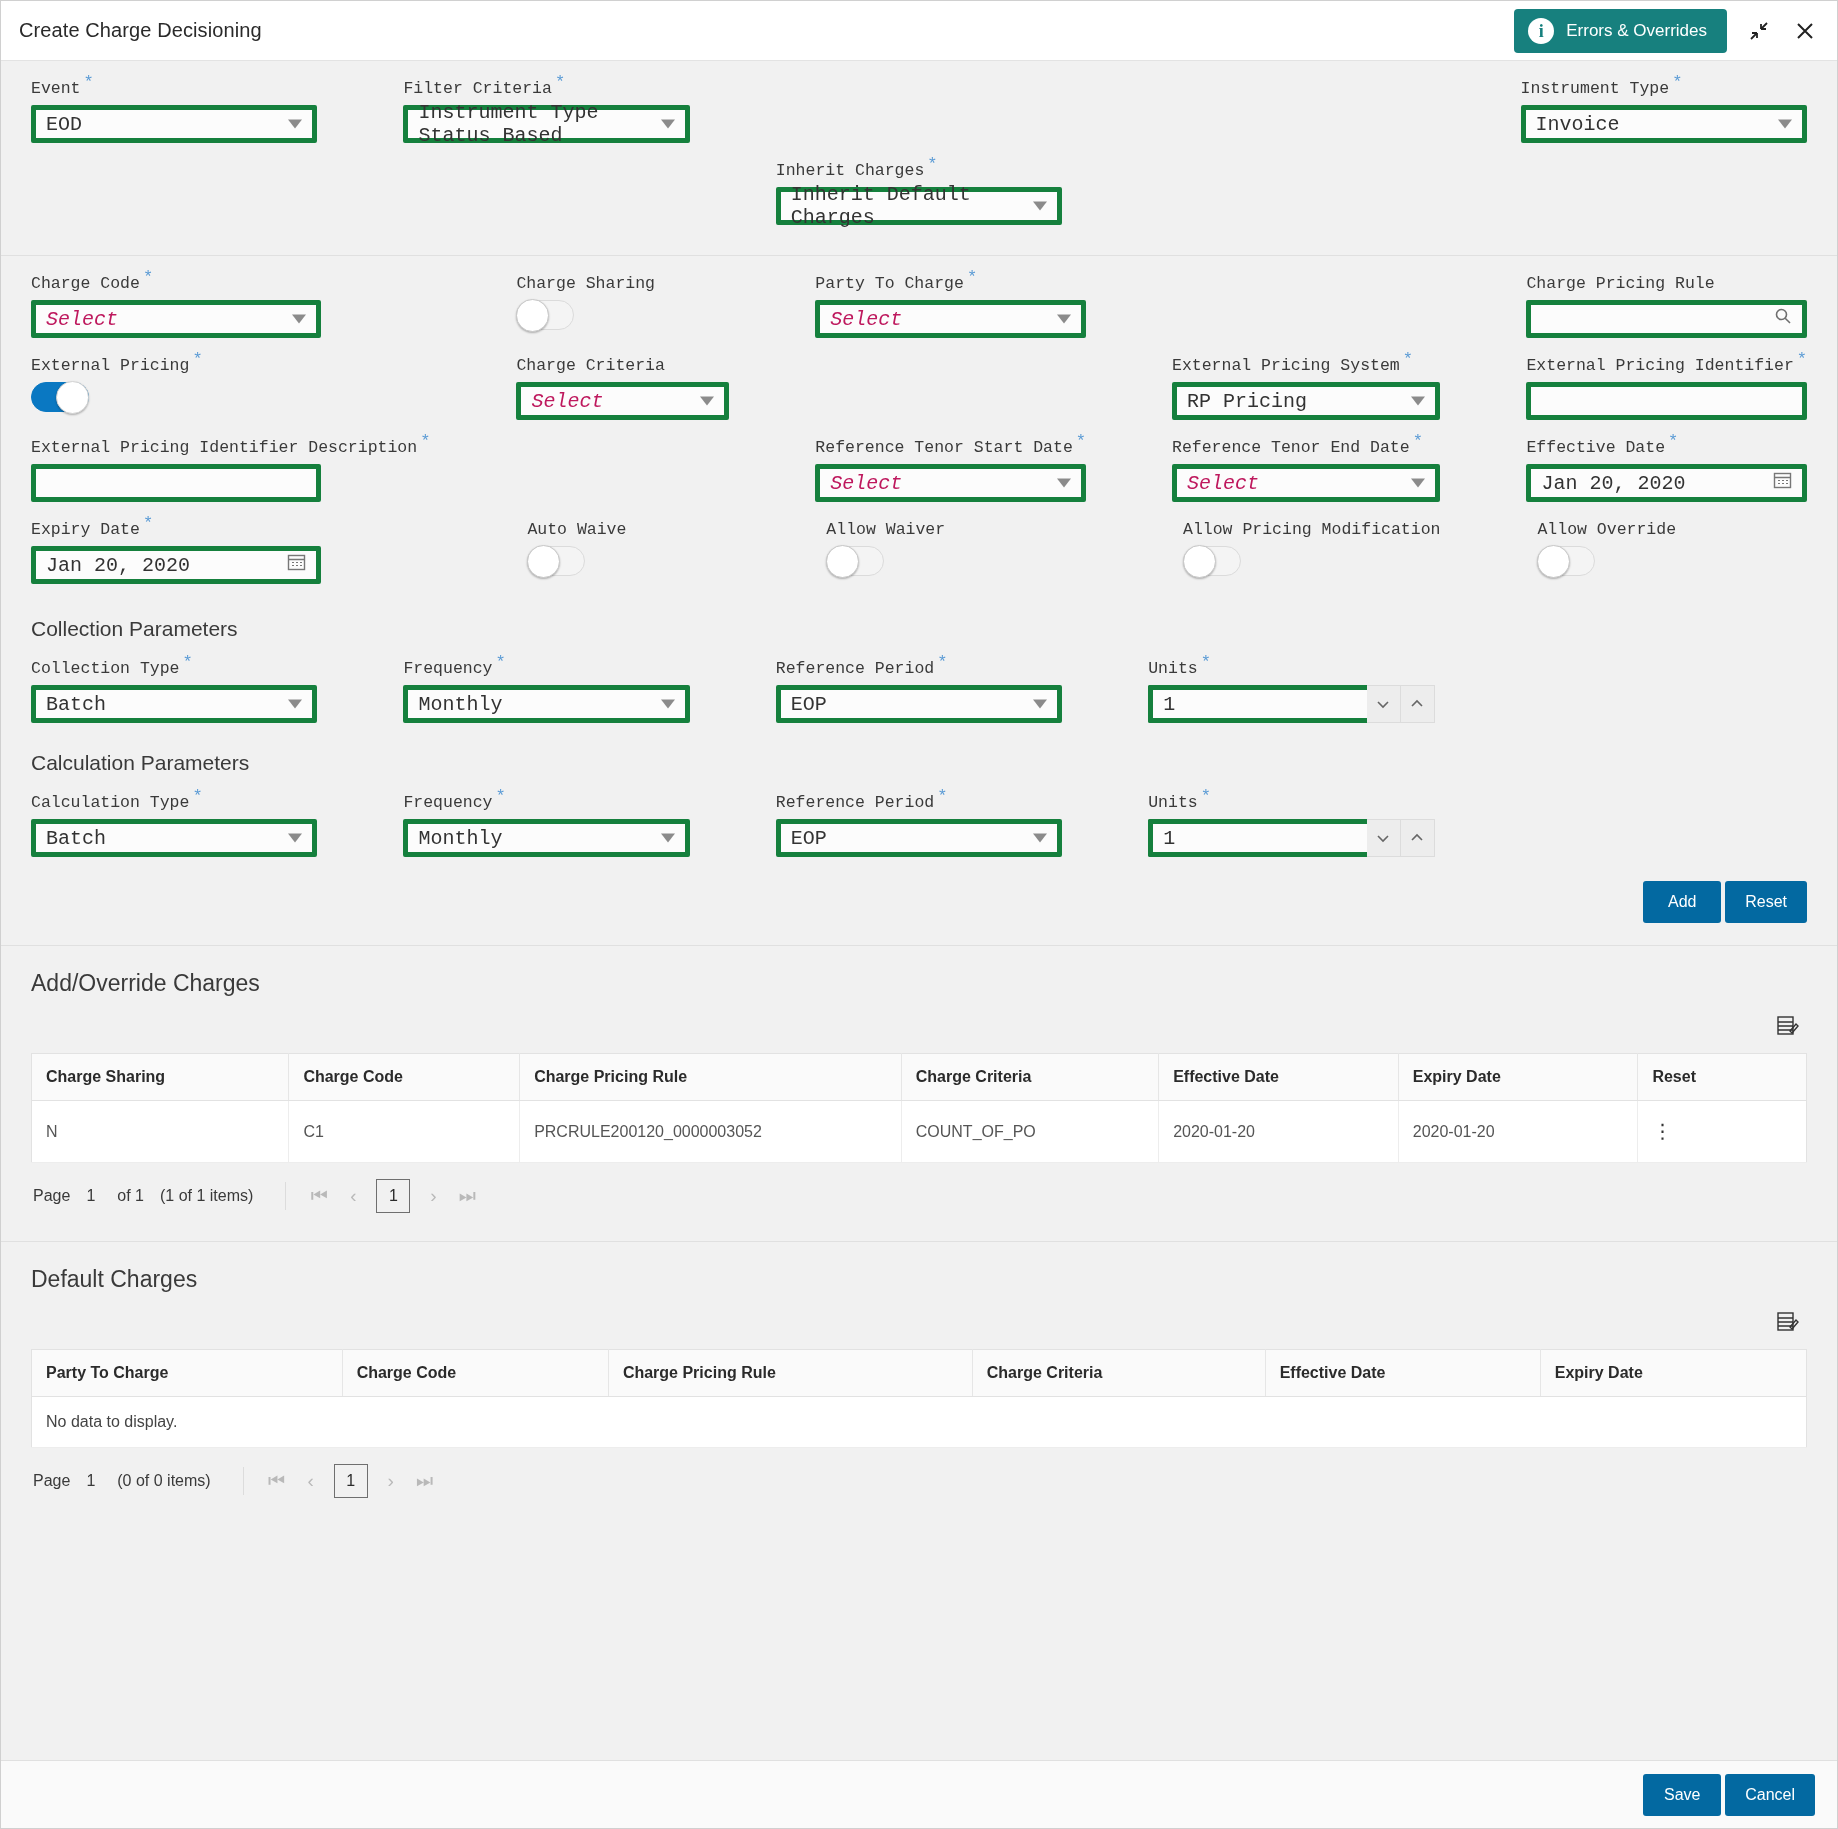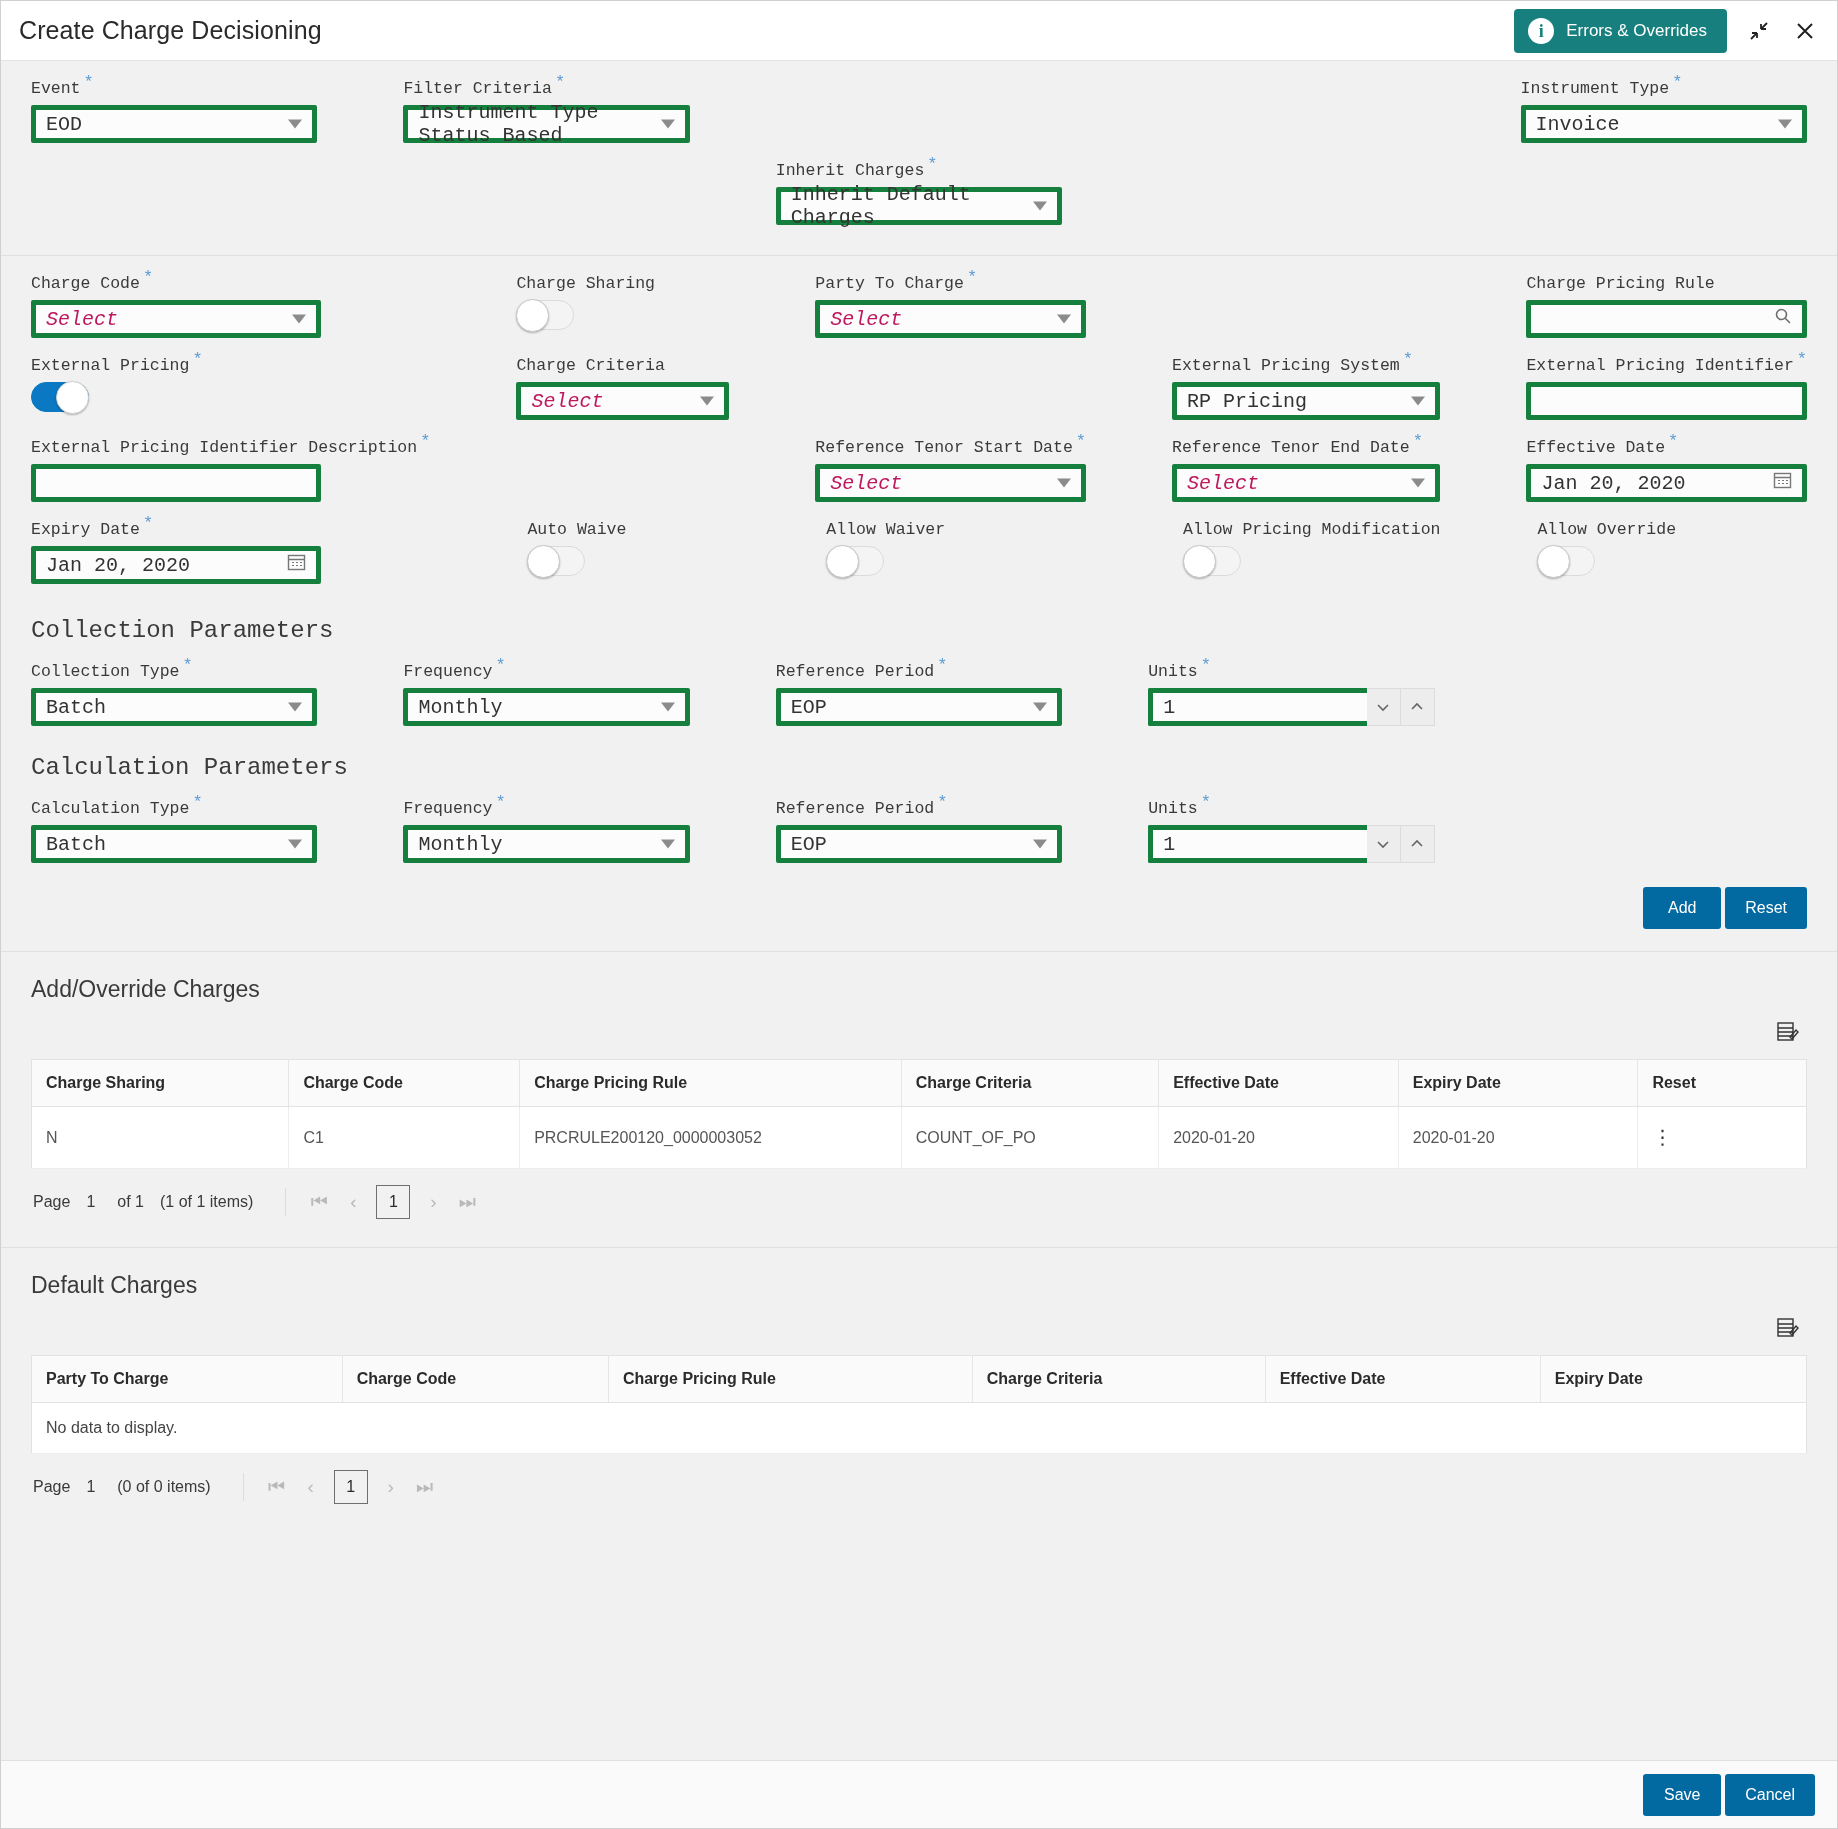--- a/index.html
+++ b/index.html
@@ -21,21 +21,21 @@
   
   .titlebar {
     height: 60px; min-height: 60px;
     background: #ffffff;
     border-bottom: 1px solid #e3e3e3;
     display: flex; align-items: center;
     padding: 0 18px 0 18px;
     position: relative;
   }
   .title-text {
-    font-size: 25px; color: #2a2a2a; letter-spacing: .1px;
+    font-size: 20px; color: #2a2a2a; letter-spacing: .1px;
   }
   .titlebar-right {
     margin-left: auto; display: flex; align-items: center; gap: 18px;
   }
   .eo-button {
     background: #17807e;
     color: #fff;
     height: 44px;
     border-radius: 4px;
     display: flex; align-items: center; gap: 12px;
@@ -131,23 +131,22 @@
     position:absolute; top: -2px; left: -1px;
     width: 33px; height: 33px; border-radius: 50%;
     background: #fff; border: 1px solid #c8c8c8;
     box-shadow: 0 1px 2px rgba(0,0,0,.28);
   }
   .toggle.on { background: #0a78c2; border-color: #0a78c2; }
   .toggle.on .knob { left: auto; right: -1px; border-color: #d4d4d4; }
 
   
   .subhead {
-    font-size: 24px; color: #3a3a3a;
+    font-size: 21px; color: #3a3a3a;
     margin: 10px 0 18px 0;
-    font-family: Liberation Mono, monospace;
   }
   .sectionhead {
     font-size: 23px; color: #3a3a3a;
     margin: 6px 0 10px 0;
   }
 
   
   .btn-row { display:flex; justify-content: flex-end; gap: 4px; padding: 6px 0 10px 0; }
   .btn {
     background: #0369a1; color: #fff; border: none;

